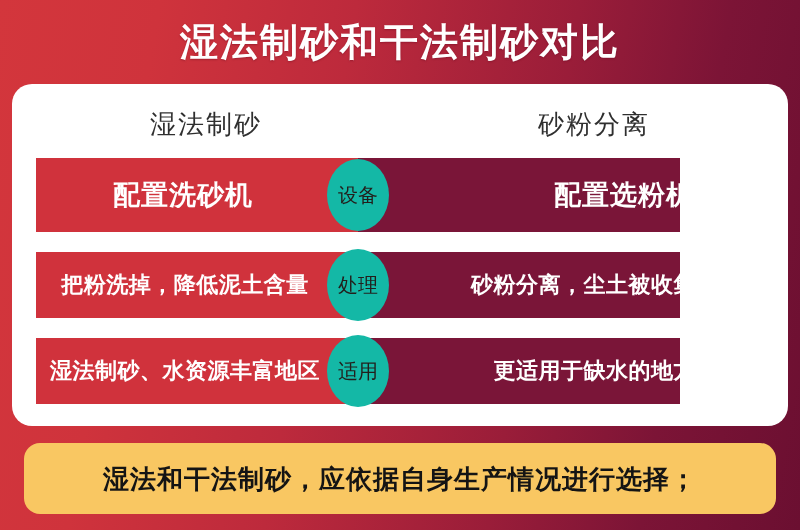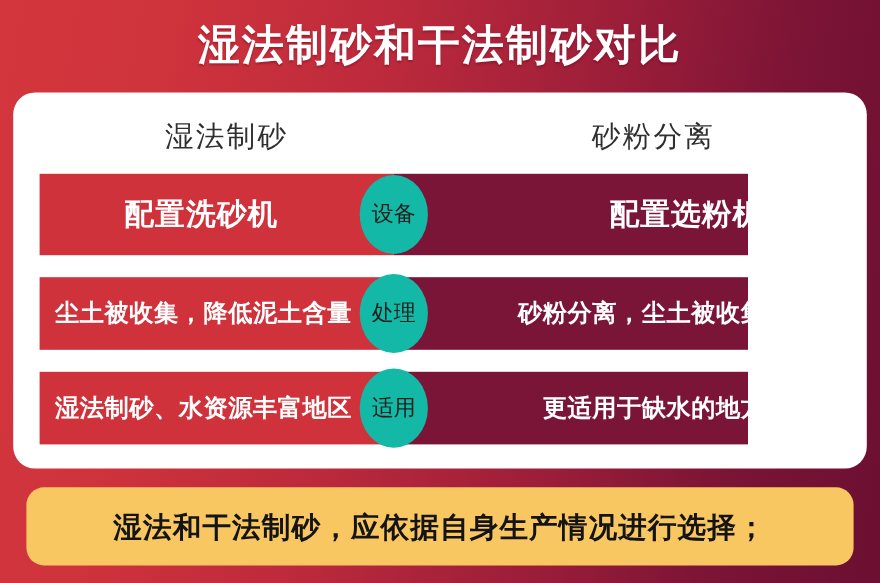--- a/index.html
+++ b/index.html
@@ -219,21 +219,21 @@
           </div>
         </div>
         <div class="badge">
           <span class="badge-label">设备</span>
         </div>
       </div>
 
       <div class="cmp-row row-short">
         <div class="band">
           <div class="band-left">
-            <span class="cell-text">尘土被收集，降低泥土含量</span>
+            <span class="cell-text">把粉洗掉，降低泥土含量</span>
           </div>
           <div class="band-right">
             <span class="cell-text">砂粉分离，尘土被收集</span>
           </div>
         </div>
         <div class="badge">
           <span class="badge-label">处理</span>
         </div>
       </div>
 

